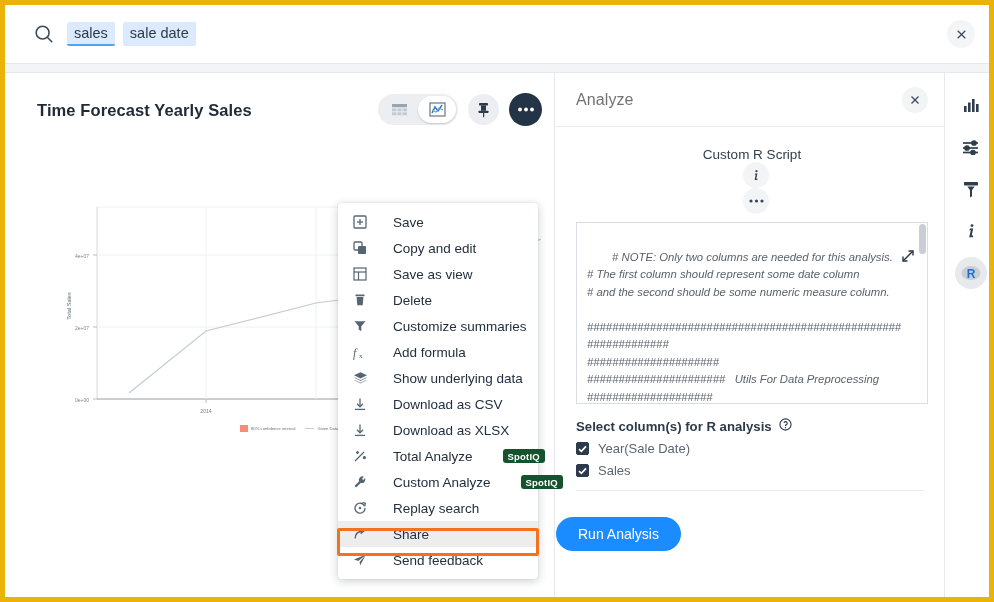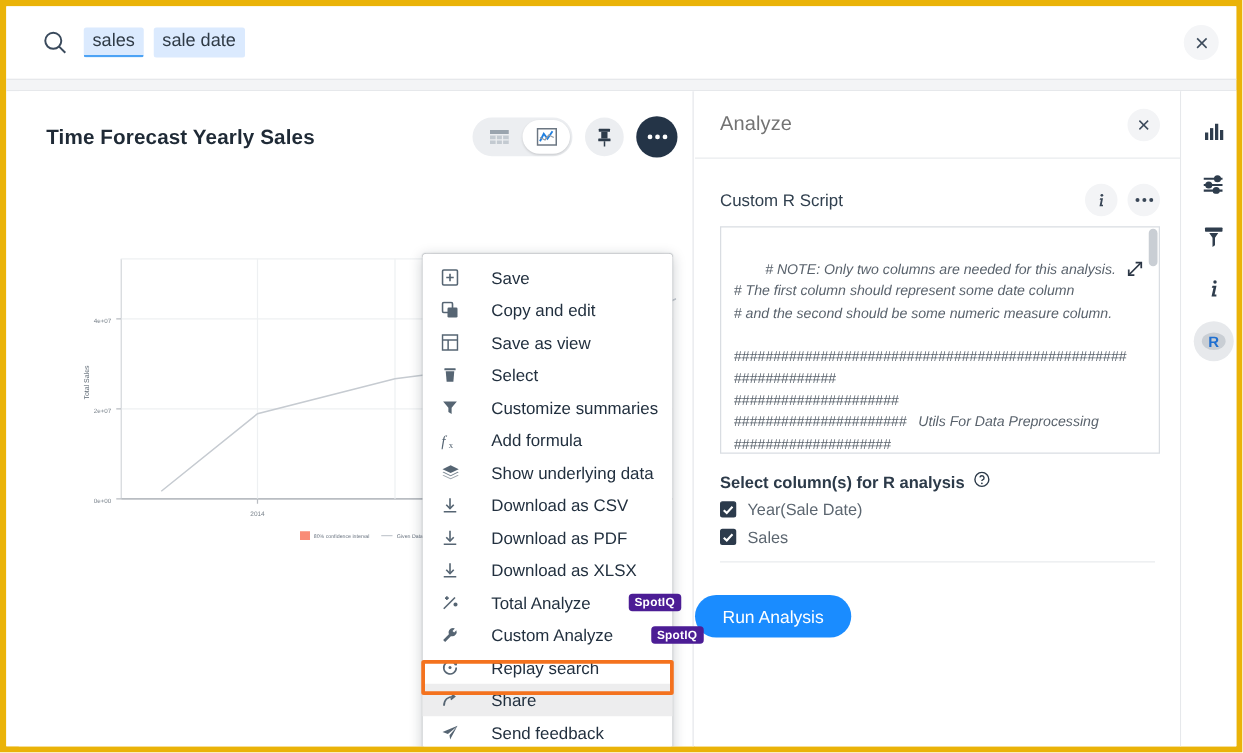--- a/index.html
+++ b/index.html
@@ -104,21 +104,21 @@
   }
   .ctx-item .mi { width: 16px; height: 16px; flex: none; display:flex; align-items:center; justify-content:center; color:#566573; }
   .ctx-item.hl { background: #ededee; }
   .share-outline {
     position: absolute; left: 332px; top: 455px;
     width: 202px; height: 28px;
     border: 3px solid #f4721e; border-radius: 2px;
     pointer-events: none; z-index: 50;
   }
   .badge {
-    background: #4c1d95; color: #ffffff;
+    background: #14532d; color: #ffffff;
     font-size: 9.5px; font-weight: bold; letter-spacing: .2px;
     padding: 1.5px 5px; border-radius: 3px; margin-left: 5px;
   }
 
   
   .analyze {
     position: absolute; left: 551px; top: 0px;
     width: 389px; height: 532px;
     background: #ffffff; border-right: 1px solid #e6e8eb;
   }
@@ -127,20 +127,21 @@
     padding: 0 16px 0 20px; border-bottom: 1px solid #e9ebee;
   }
   .analyze-title { font-size: 16px; color: #737373; flex: 1; letter-spacing:.1px; }
   .an-close {
     width: 26px; height: 26px; border-radius: 50%; background: #f3f4f6;
     display: flex; align-items: center; justify-content: center; color: #3d4b5c;
   }
   .script-head {
     display: flex; align-items: center;
     padding: 20px 16px 8px 20px;
+    flex-direction: column;
   }
   .script-label { font-size: 13.5px; color: #31404f; flex: 1; }
   .ic-round {
     width: 26px; height: 26px; border-radius: 50%; background: #f3f4f6;
     display: flex; align-items: center; justify-content: center;
     color: #3a4757; margin-left: 8px; font-size: 13px;
   }
   .script-box {
     position: relative;
     margin: 0 16px 0 20px; height: 182px;
@@ -333,21 +334,21 @@
         <span>Save as view</span>
       </div>
 
       <div class="ctx-item">
         <span class="mi">
           <svg width="14" height="14" viewBox="0 0 14 14" fill="currentColor">
             <rect x="2.5" y="1.6" width="9" height="1.6" rx=".4"></rect>
             <path d="M3.6 4h6.8l-.7 8.3H4.3z"></path>
           </svg>
         </span>
-        <span>Select</span>
+        <span>Delete</span>
       </div>
 
       <div class="ctx-item">
         <span class="mi">
           <svg width="14" height="14" viewBox="0 0 14 14" fill="currentColor">
             <path d="M1.5 2.2h11l-4.2 5v5l-2.6-1.6V7.2z"></path>
           </svg>
         </span>
         <span>Customize summaries</span>
       </div>
@@ -377,30 +378,20 @@
         <span class="mi">
           <svg width="14" height="14" viewBox="0 0 14 14" fill="none" stroke="currentColor" stroke-width="1.3">
             <line x1="7" y1="1.5" x2="7" y2="9.5"></line>
               <polyline points="4,6.8 7,9.8 10,6.8"></polyline>
               <line x1="2" y1="12.4" x2="12" y2="12.4"></line>
           </svg>
         </span>
         <span>Download as CSV</span>
       </div>
 
-      <div class="ctx-item">
-        <span class="mi">
-          <svg width="14" height="14" viewBox="0 0 14 14" fill="none" stroke="currentColor" stroke-width="1.3">
-            <line x1="7" y1="1.5" x2="7" y2="9.5"></line>
-              <polyline points="4,6.8 7,9.8 10,6.8"></polyline>
-              <line x1="2" y1="12.4" x2="12" y2="12.4"></line>
-          </svg>
-        </span>
-        <span>Download as PDF</span>
-      </div>
 
       <div class="ctx-item">
         <span class="mi">
           <svg width="14" height="14" viewBox="0 0 14 14" fill="none" stroke="currentColor" stroke-width="1.3">
             <line x1="7" y1="1.5" x2="7" y2="9.5"></line>
               <polyline points="4,6.8 7,9.8 10,6.8"></polyline>
               <line x1="2" y1="12.4" x2="12" y2="12.4"></line>
           </svg>
         </span>
         <span>Download as XLSX</span>

